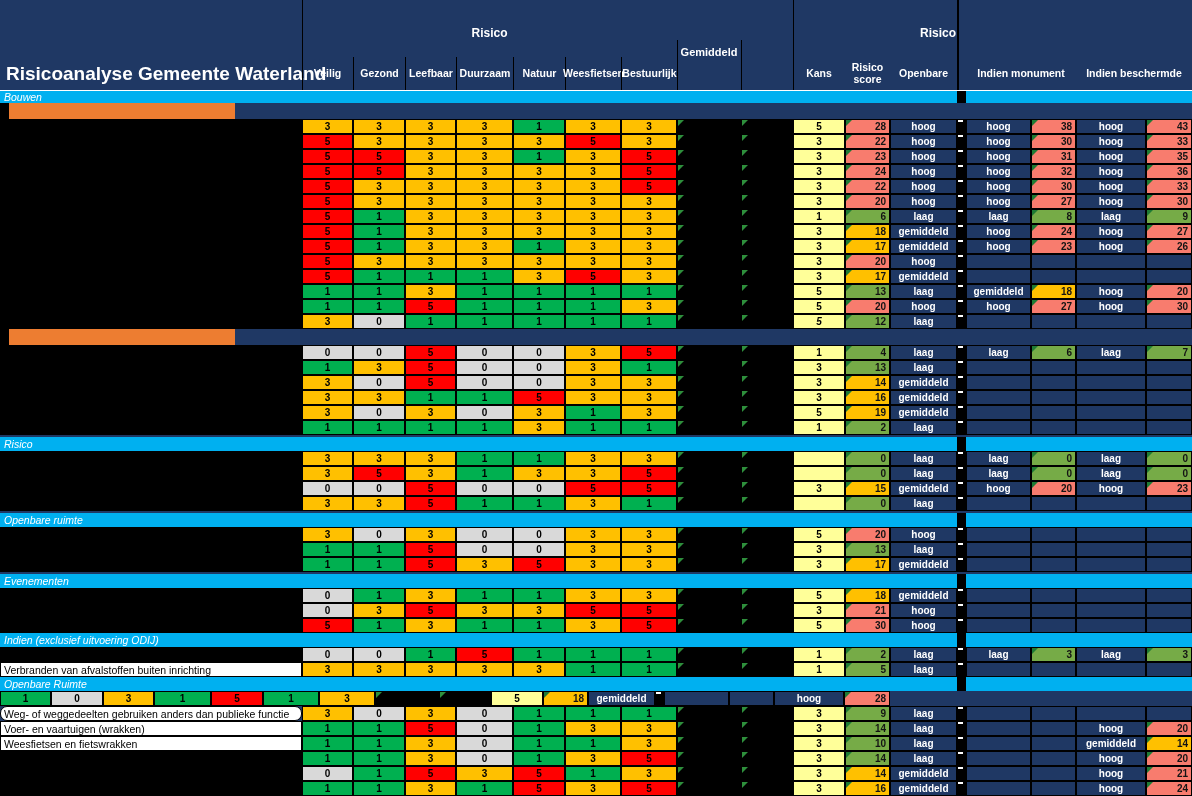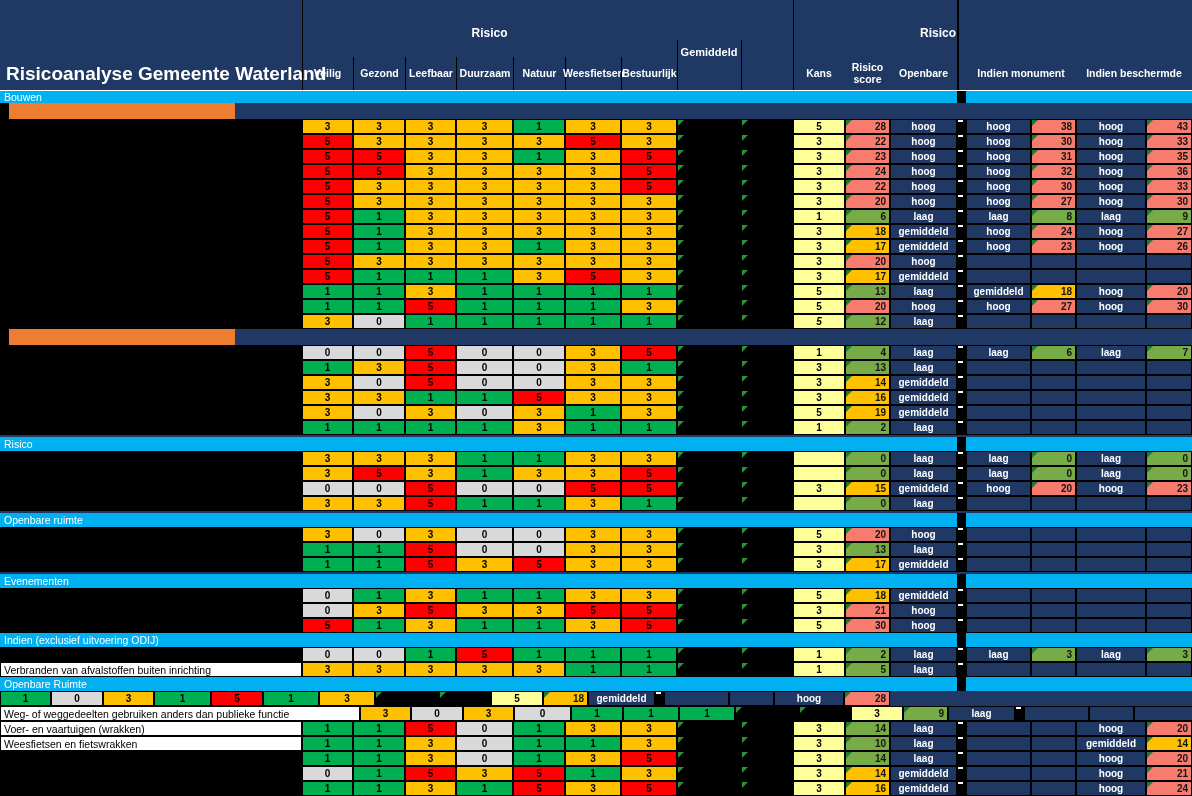--- a/index.html
+++ b/index.html
@@ -14,21 +14,21 @@
   .g-gem{left:677px;width:64px;top:46px;font-size:11px;}
   .g-risico{left:793px;width:290px;top:26px;font-size:12px;}
   .colhdr{position:absolute;bottom:0;height:33px;display:flex;align-items:center;justify-content:center;
           text-align:center;color:#fff;font-size:10.5px;font-weight:bold;line-height:1.12;box-sizing:border-box;}
   .sep{border-left:1px solid #000;}
   .vl{position:absolute;top:0;bottom:0;width:1px;background:#000;}
   .vls{position:absolute;top:40px;bottom:0;width:1px;background:#000;}
   .vg{position:absolute;top:0;bottom:0;width:2px;background:#000;}
   
   .bar{display:flex;}
-  .bar .seg{display:flex;align-items:center;}
+  .bar .seg{display:flex;align-items:center;font-style:italic;}
   .bar.blue .seg{background:#00B0F0;}
   .bar.orange .seg{background:#ED7D31;}
   .barGap{background:#000;}
   .barlab{color:#fff;font-size:10.5px;padding-left:4px;white-space:nowrap;}
   
   .row{display:flex;height:15px;}
   .cell{box-sizing:border-box;border:1px solid #000;font-size:10px;font-weight:bold;
         display:flex;align-items:center;justify-content:center;position:relative;
         color:#000;overflow:hidden;flex:none;height:15px;}
   .label{justify-content:flex-start;background:#fff;font-weight:normal;font-size:10.5px;
@@ -909,21 +909,21 @@
         <div class="cell kans" style="width: 52px;">5</div>
         <div class="cell score" style="width: 45px; background: rgb(255, 192, 0);">18<span class="tri" style="border-top-color: rgb(30, 123, 52);"></span></div>
         <div class="cell navycell" style="width: 67px;">gemiddeld</div>
         <div class="cell gapc" style="width: 9px;"></div>
         <div class="cell navycell" style="width: 65px;"></div>
         <div class="cell score" style="width: 45px; background: rgb(31, 56, 100);"></div>
         <div class="cell navycell" style="width: 70px;">hoog</div>
         <div class="cell score" style="width: 46px; background: rgb(248, 124, 110);">28<span class="tri" style="border-top-color: rgb(30, 123, 52);"></span></div>
       </div>
       <div class="row">
-        <div class="cell label" style="width: 360px;">Weg- of weggedeelten gebruiken anders dan publieke functie</div>
+        <div class="cell label" style="width: 302px; border-radius: 7px;">Weg- of weggedeelten gebruiken anders dan publieke functie</div>
         <div class="cell eff" style="width: 51px; background: rgb(255, 192, 0);">3</div>
         <div class="cell eff" style="width: 52px; background: rgb(217, 217, 217);">0</div>
         <div class="cell eff" style="width: 51px; background: rgb(255, 192, 0);">3</div>
         <div class="cell eff" style="width: 57px; background: rgb(217, 217, 217);">0</div>
         <div class="cell eff" style="width: 52px; background: rgb(0, 176, 80);">1</div>
         <div class="cell eff" style="width: 56px; background: rgb(0, 176, 80);">1</div>
         <div class="cell eff" style="width: 56px; background: rgb(0, 176, 80);">1</div>
         <div class="cell hid" style="width: 64px;">
           <span class="tri" style="border-top-color: rgb(46, 143, 60);"></span>
         </div>

